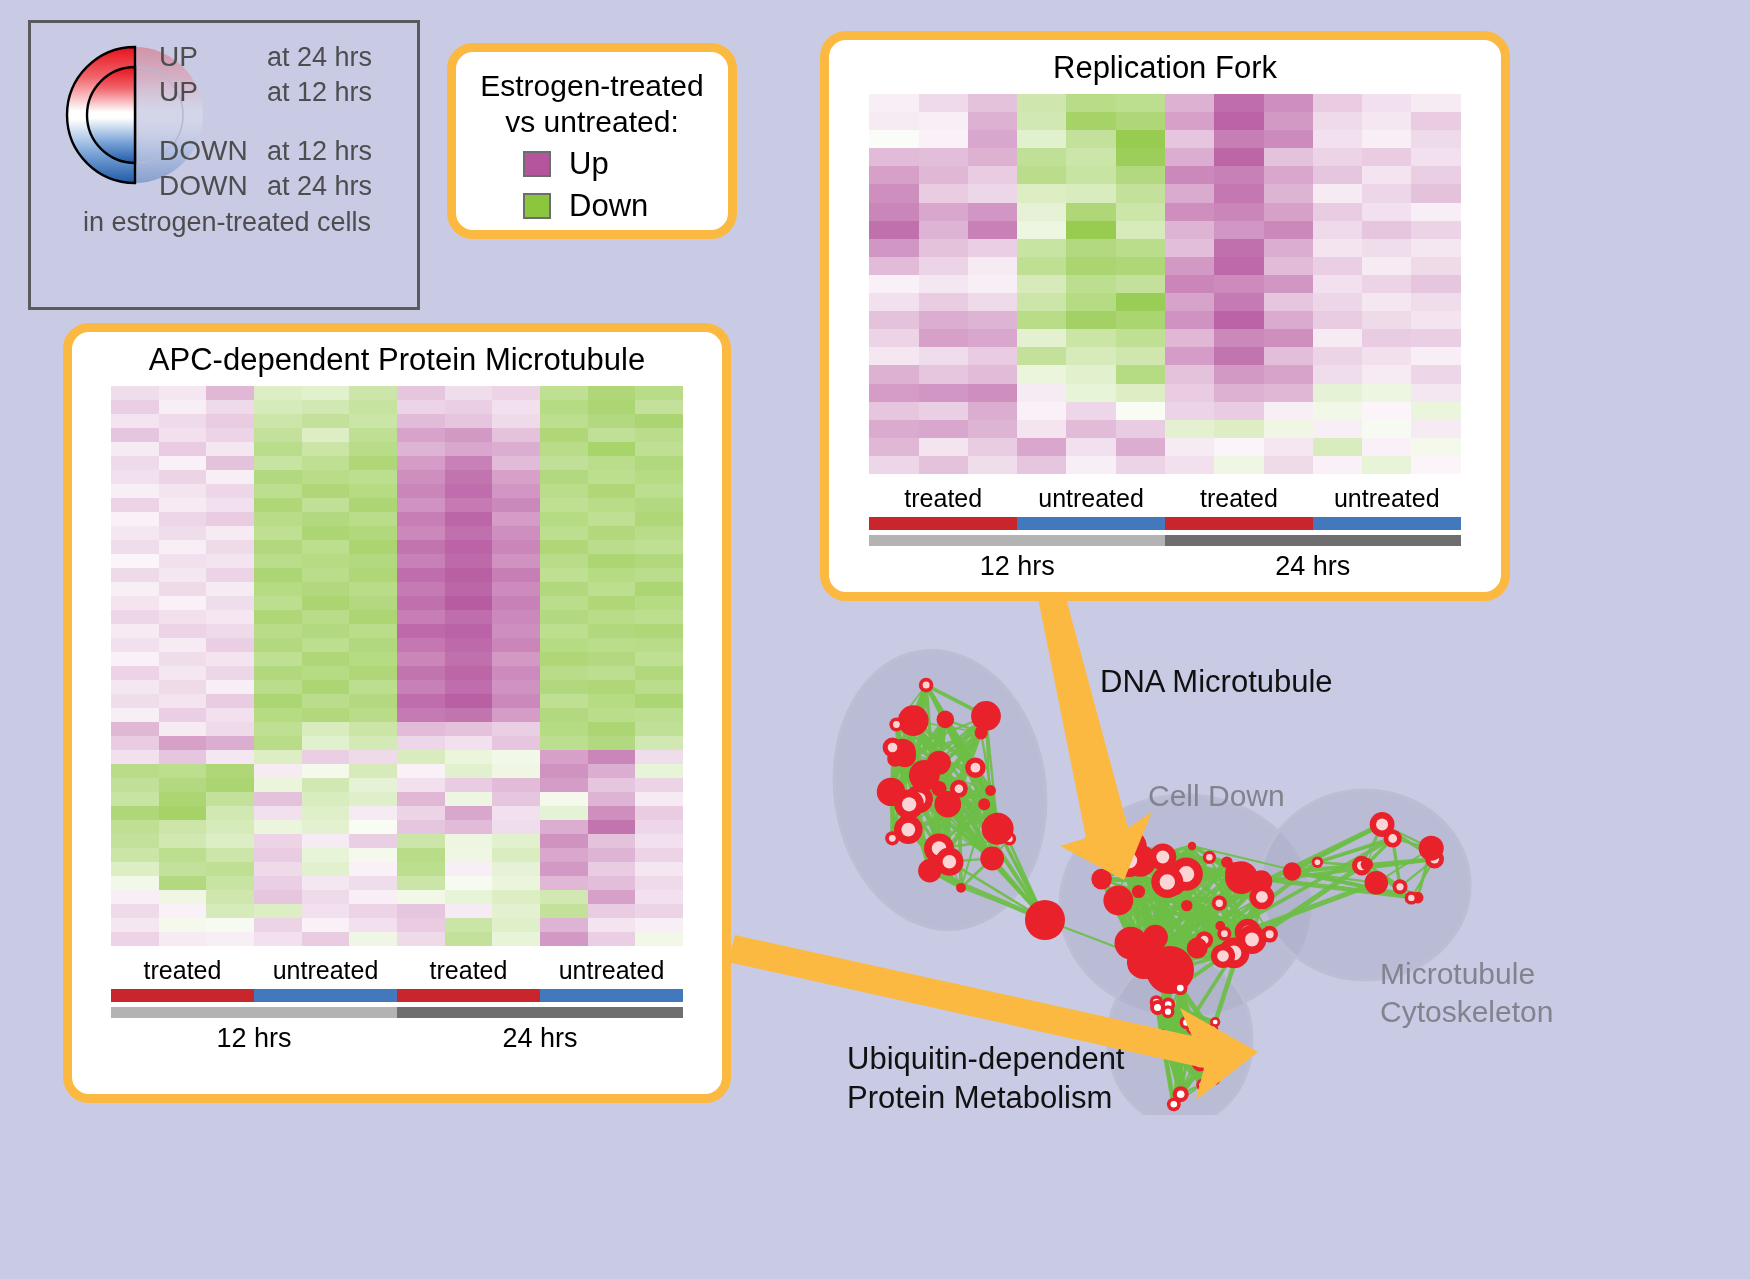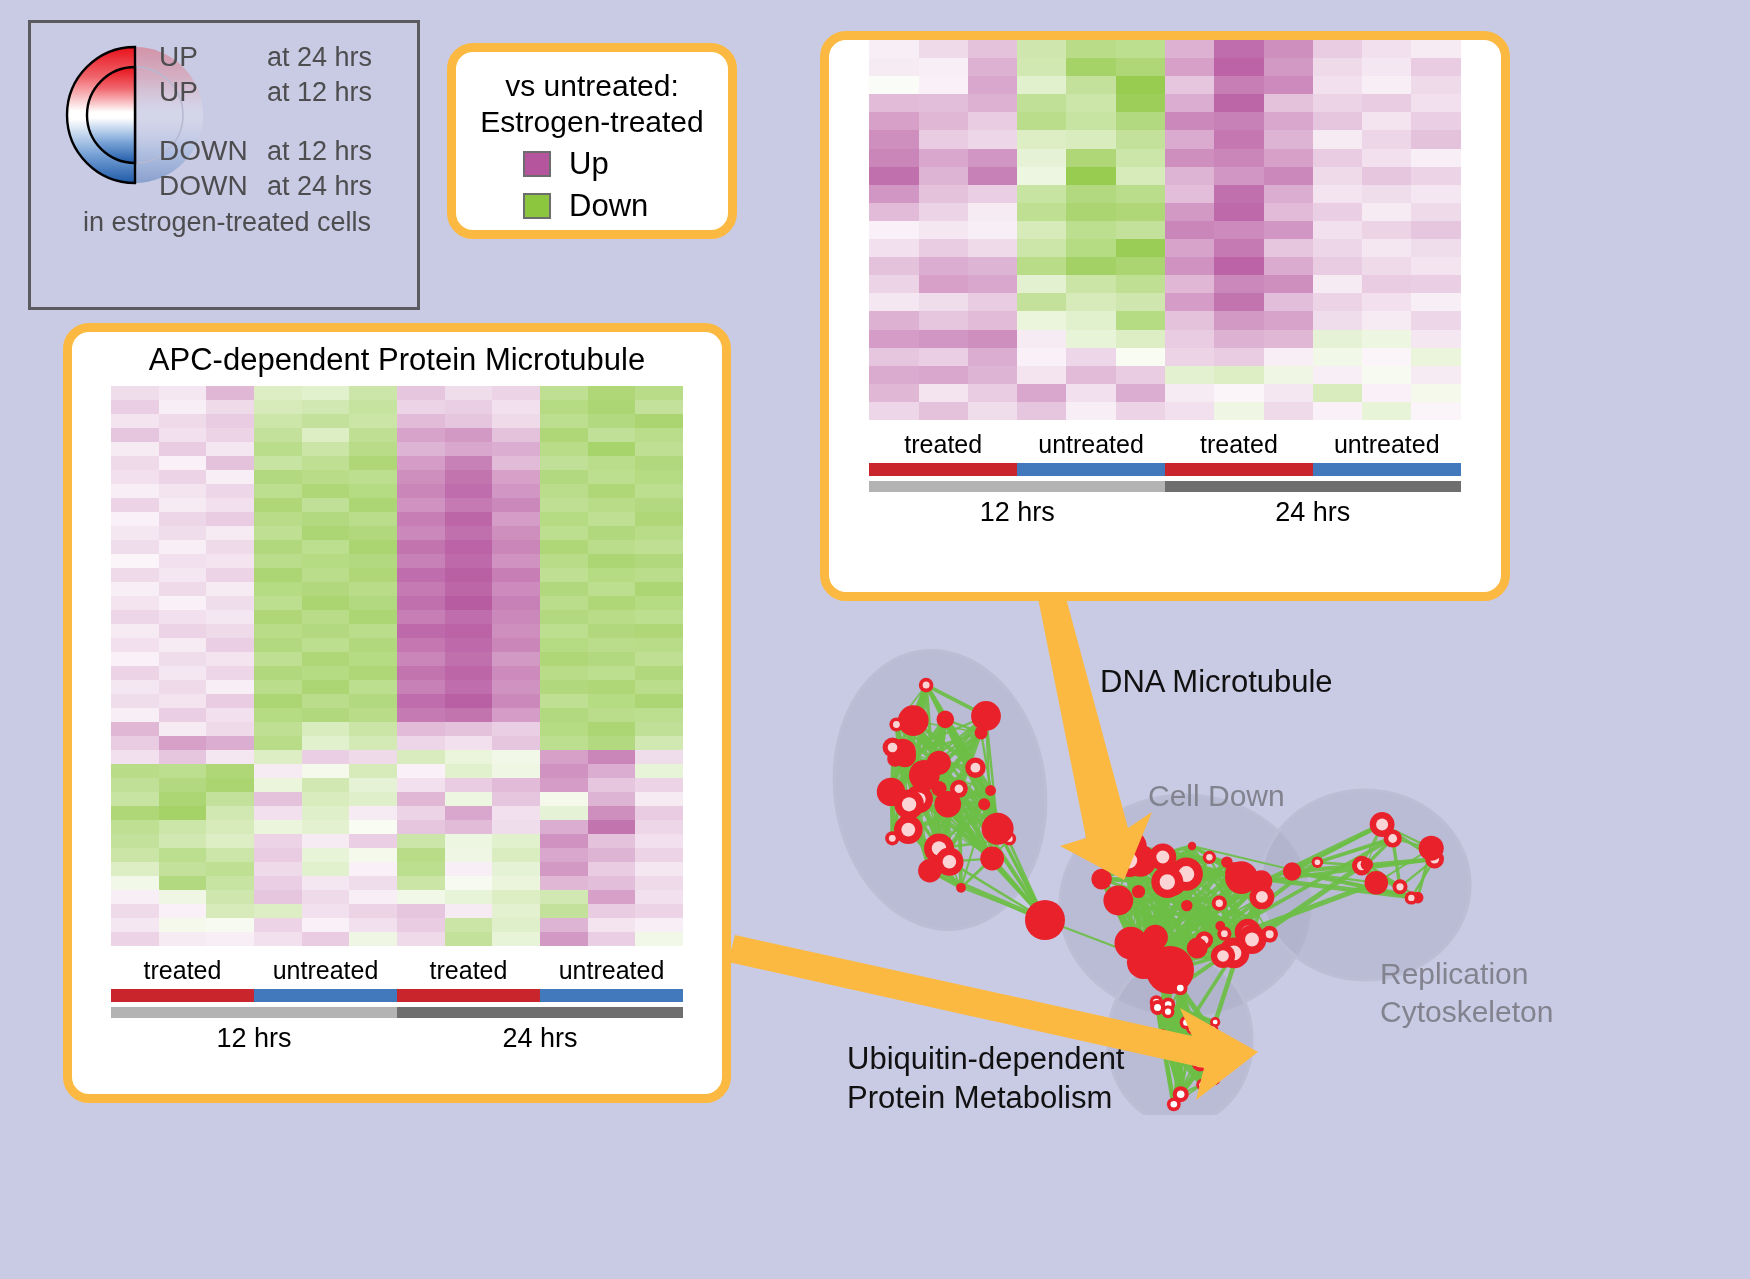--- a/index.html
+++ b/index.html
@@ -120,34 +120,35 @@
         <span class="v">at 24 hrs</span>
       </div>
     </div>
     <div class="ring-foot">
       <div>in estrogen-treated cells</div>
     </div>
   </div>
 
   <div class="panel updown">
     <div class="inner">
+      <div class="ttl">Estrogen-treated</div>
       <div class="ttl">vs untreated:</div>
-      <div class="ttl">Estrogen-treated</div>
       <div class="sw-row">
         <span class="sw" id="sw-up" style="background: rgb(181, 85, 158);"></span>
         <span class="sw-lab">Up</span>
       </div>
       <div class="sw-row">
         <span class="sw" id="sw-down" style="background: rgb(140, 198, 62);"></span>
         <span class="sw-lab">Down</span>
       </div>
     </div>
   </div>
 
   <div class="panel panel-rep">
+    <div class="hm-title">Replication Fork</div>
     <div id="hm-rep-grid" class="hm-grid" style="grid-template-columns: repeat(12, 1fr); grid-template-rows: repeat(21, 1fr); height: 380px; width: 88%; margin: 0px auto;">
         <div class="hm-cell" style="background: rgb(248, 238, 245);"></div>
         <div class="hm-cell" style="background: rgb(239, 218, 234);"></div>
         <div class="hm-cell" style="background: rgb(228, 194, 220);"></div>
         <div class="hm-cell" style="background: rgb(207, 231, 174);"></div>
         <div class="hm-cell" style="background: rgb(184, 220, 135);"></div>
         <div class="hm-cell" style="background: rgb(188, 222, 143);"></div>
         <div class="hm-cell" style="background: rgb(221, 177, 210);"></div>
         <div class="hm-cell" style="background: rgb(191, 109, 172);"></div>
         <div class="hm-cell" style="background: rgb(206, 143, 191);"></div>
@@ -1572,21 +1573,21 @@
         <circle cx="371.8" cy="420.6" r="3.1" fill="#ffffff"></circle>
         <circle cx="412.1" cy="469.7" r="5.9" fill="#e8212a"></circle>
         <circle cx="412.1" cy="469.7" r="2.8" fill="#ffffff"></circle>
         <circle cx="424.3" cy="463.7" r="6.5" fill="#e8212a"></circle>
         <circle cx="424.3" cy="463.7" r="3.1" fill="#ffffff"></circle>
       </g>
     </svg>
 
   <div class="net-label" id="lab-dna">DNA Microtubule</div>
   <div class="net-label" id="lab-cc">Cell Down</div>
-  <div class="net-label" id="lab-mt">Replication
+  <div class="net-label" id="lab-mt">Microtubule
 Cytoskeleton</div>
   <div class="net-label" id="lab-ub">Ubiquitin-dependent
 Protein Metabolism</div>
 
   <svg id="arrows" style="position:absolute;left:0;top:0;width:1750px;height:1279px;pointer-events:none">
     <g fill="#fcb941">
       <polygon points="1038,598 1066,598 1128,828 1152,812 1124,880 1060,846 1086,838"></polygon>
       <polygon points="735,935 1192,1036 1180,1008 1258,1052 1196,1100 1204,1068 728,962"></polygon>
     </g>
   </svg>

